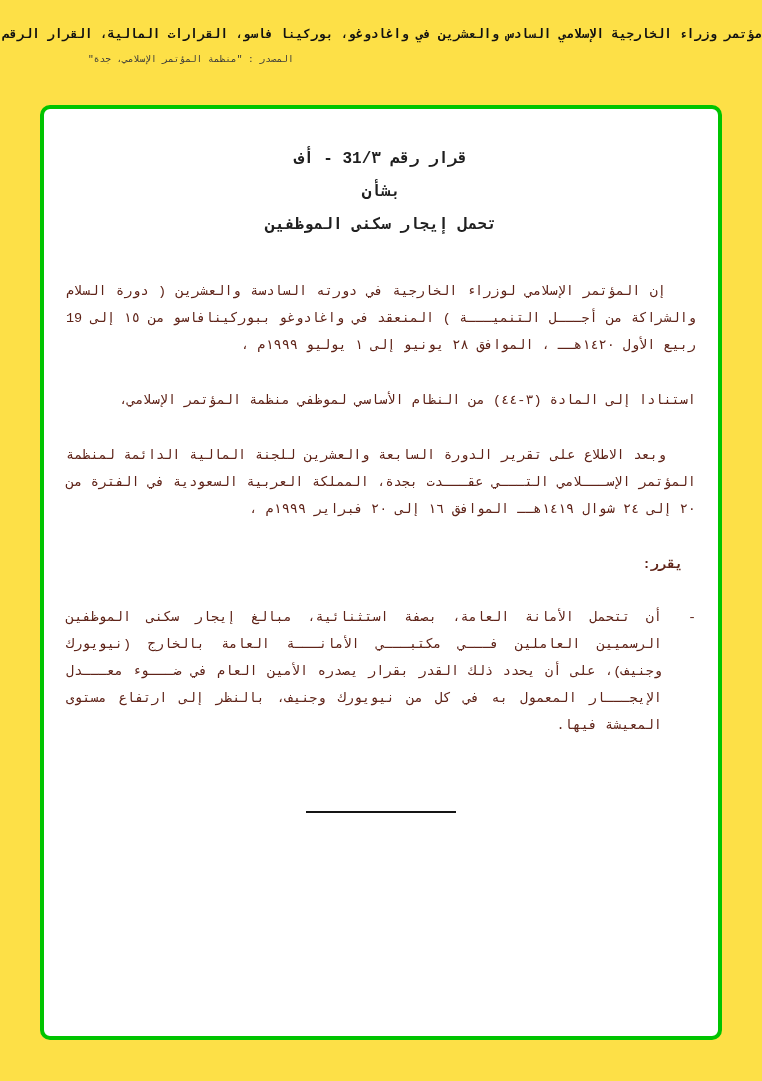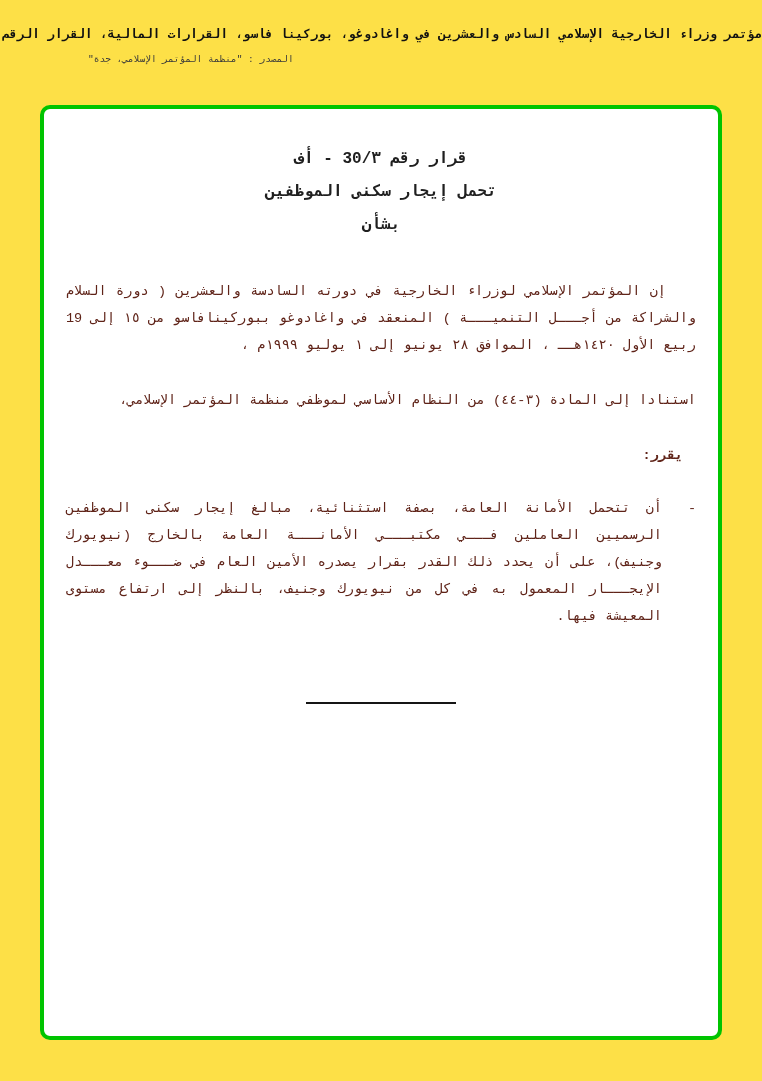--- a/index.html
+++ b/index.html
@@ -54,29 +54,30 @@
 
 <div class="page">
 
   <div class="hdr1">مؤتمر وزراء الخارجية الإسلامي السادس والعشرين في واغادوغو، بوركينا فاسو، القرارات المالية، القرار الرقم ٢٦/٣-أف</div>
 
   <div class="hdr2">المصدر : "منظمة المؤتمر الإسلامي، جدة"</div>
 
   <div class="frame">
 
     <div class="title-block">
-      <div>قرار رقم 30/٣ - أف</div>
+      <div>قرار رقم 31/٣ - أف</div>
+      <div>بشأن</div>
       <div>تحمل إيجار سكنى الموظفين</div>
-      <div>بشأن</div>
     </div>
 
     <p class="para indent p1">إن المؤتمر الإسلامي لوزراء الخارجية في دورته السادسة والعشرين ( دورة السلام والشراكة من أجـــل التنميـــة ) المنعقد في واغادوغو ببوركينافاسو من ١٥ إلى 19 ربيع الأول ١٤٢٠هــ ، الموافق ٢٨ يونيو إلى ١ يوليو ١٩٩٩م ،</p>
 
     <p class="para p2">استنادا إلى المادة (٣-٤٤) من النظام الأساسي لموظفي منظمة المؤتمر الإسلامي،</p>
 
+    <p class="para indent p3">وبعد الاطلاع على تقرير الدورة السابعة والعشرين للجنة المالية الدائمة لمنظمة المؤتمر الإســـلامي التـــي عقـــدت بجدة، المملكة العربية السعودية في الفترة من ٢٠ إلى ٢٤ شوال ١٤١٩هــ الموافق ١٦ إلى ٢٠ فبراير ١٩٩٩م ،</p>
 
     <p class="decides">يقرر:</p>
 
     <div class="decision">
       <span class="marker">-</span>
       <p class="para dtext">أن تتحمل الأمانة العامة، بصفة استثنائية، مبالغ إيجار سكنى الموظفين الرسميين العاملين فـــي مكتبـــي الأمانـــة العامة بالخارج (نيويورك وجنيف)، على أن يحدد ذلك القدر بقرار يصدره الأمين العام في ضـــوء معـــدل الإيجـــار المعمول به في كل من نيويورك وجنيف، بالنظر إلى ارتفاع مستوى المعيشة فيها.</p>
     </div>
 
     <div class="endline"></div>
 

